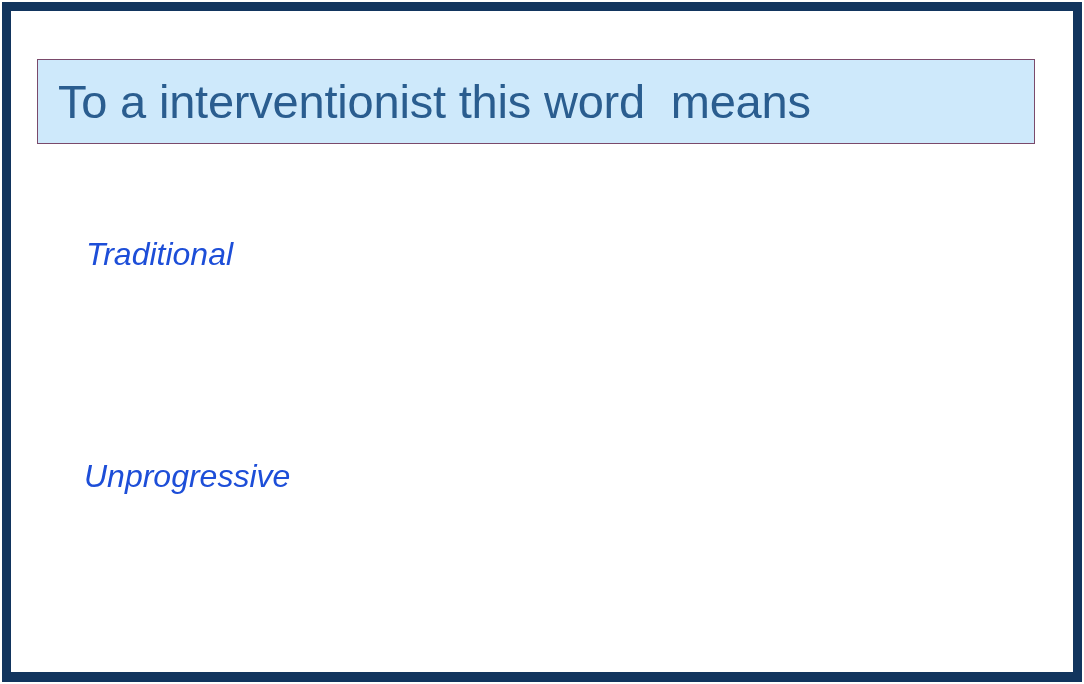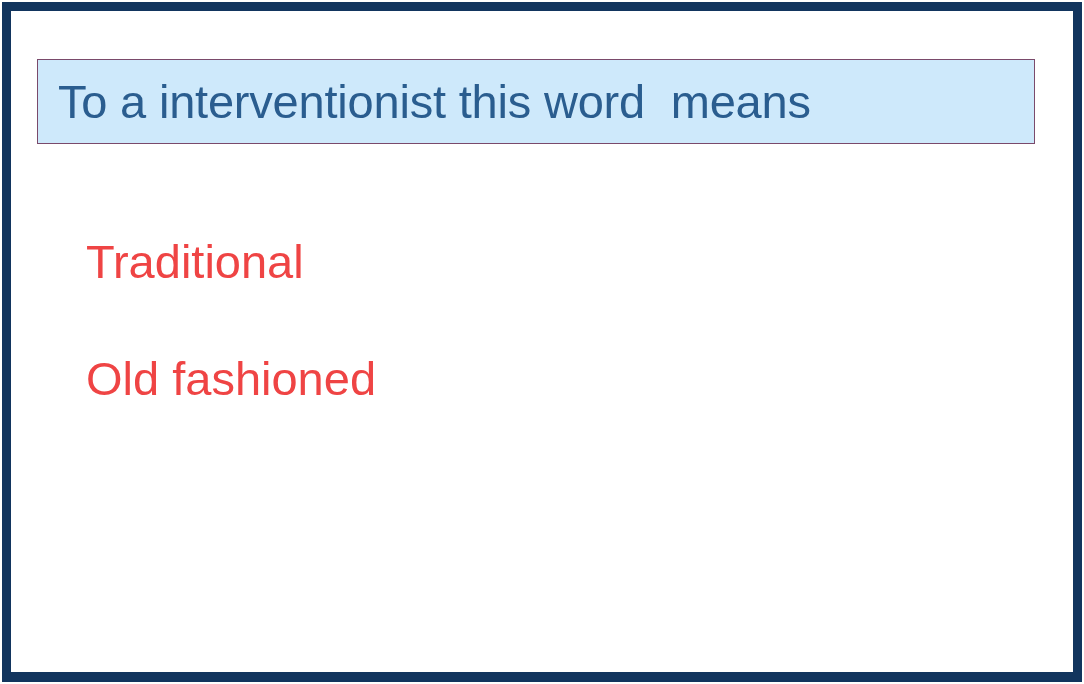--- a/index.html
+++ b/index.html
@@ -84,23 +84,24 @@
     position: absolute;
     left: 0;
     top: 0;
     width: 1084px;
     height: 684px;
     pointer-events: none;
   }
   .body-item {
     position: absolute;
     font-family: "Liberation Sans", sans-serif;
+    font-style: italic;
     font-weight: 400;
-    font-size: 47px;
-    color: #ef4444;
+    font-size: 32px;
+    color: #1d4ed8;
     line-height: 1;
     white-space: pre;
     pointer-events: auto;
   }
   .item-0 { left: 86px;  top: 238px; }
   .item-1 { left: 86px;  top: 355px; }
   .item-2 { left: 84px;  top: 460px; }
   .item-3 { left: 93px;  top: 586px; }
 </style>
 </head>
@@ -114,16 +115,16 @@
   <div class="frame-right"></div>
 
   <div class="canvas"></div>
 
   <div class="title-box">
     <div class="title-text">To a interventionist this word  means</div>
   </div>
 
   <div class="body-list">
     <div class="body-item item-0">Traditional</div>
-    <div class="body-item item-1">Old fashioned</div>
+    <div class="body-item item-2">Unprogressive</div>
   </div>
 
 </div>
 
 </body></html>

